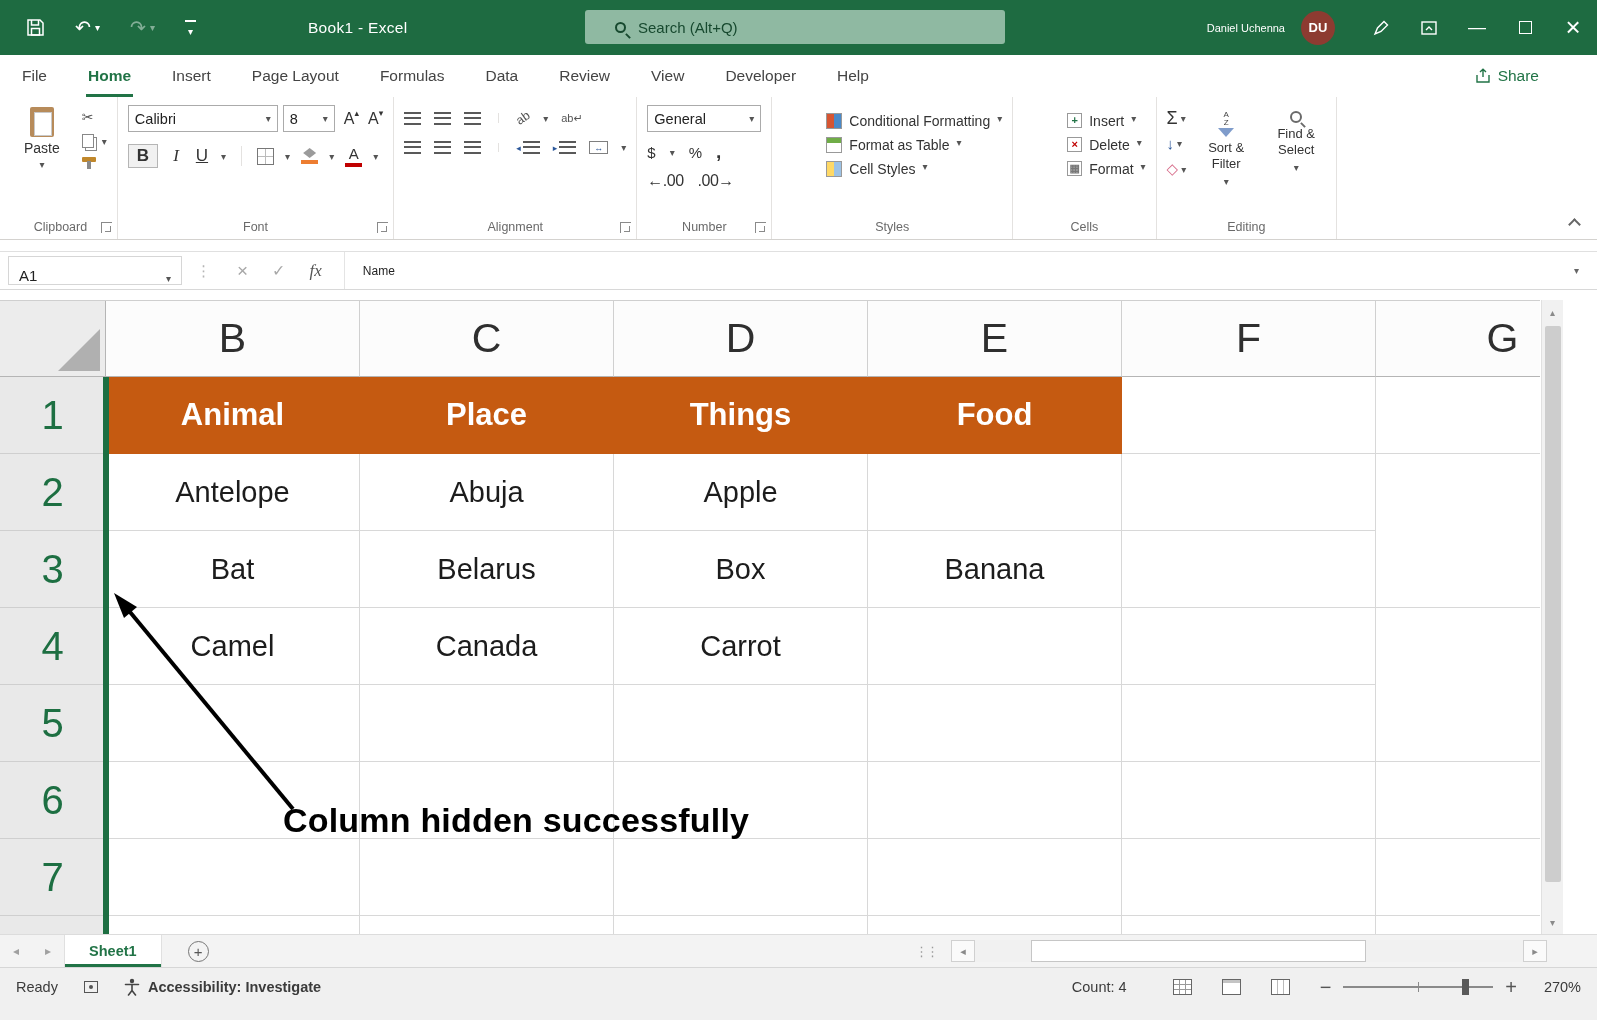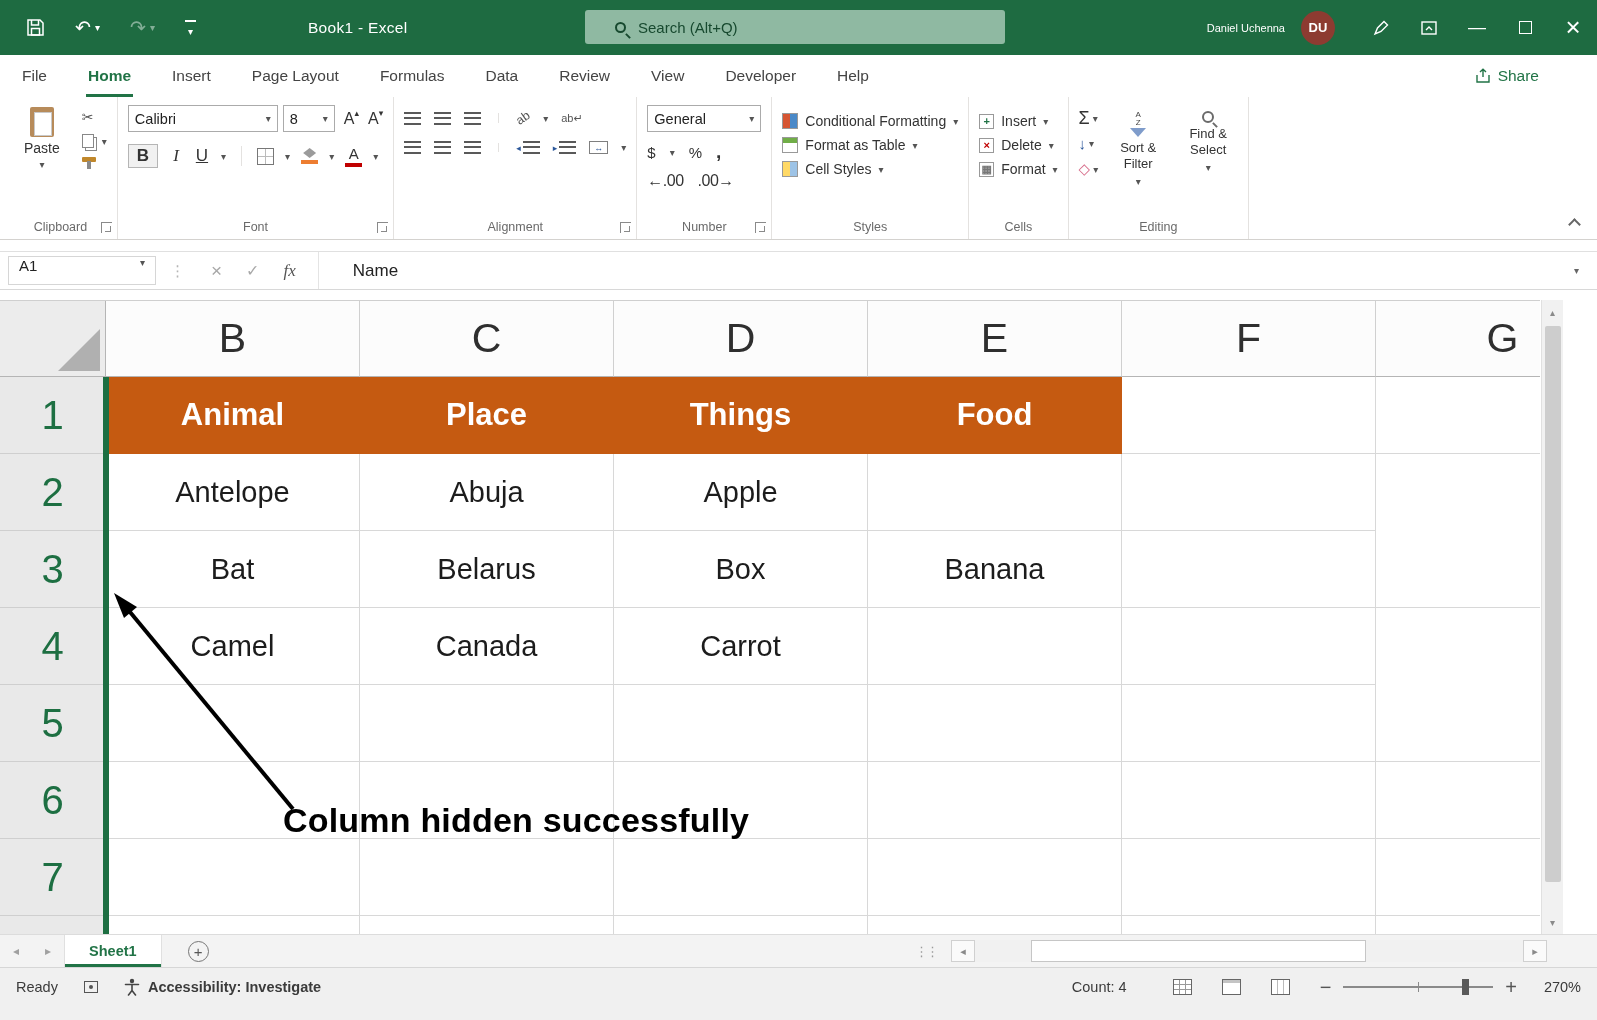--- a/index.html
+++ b/index.html
@@ -82,21 +82,21 @@
   .i-merge { width:19px; height:13px; border:1px solid #7f7f7f; font-size:9px; color:#2b579a; display:flex; align-items:center; justify-content:center; }
 
   
   .num-combo { width:114px; }
   .num-row { display:flex; align-items:center; gap:14px; margin-top:9px; font-size:15px; color:#333; }
   .comma { font-weight:bold; font-size:19px; }
   .dec { font-size:16px; color:#333; letter-spacing:-.5px; }
 
   
   .stack { display:flex; flex-direction:column; gap:8px; padding-top:8px; }
-  .srow { display:flex; align-items:center; gap:7px; font-size:14px; color:#333; white-space:nowrap; }
+  .srow { display:flex; align-items:flex-start; gap:7px; font-size:14px; color:#333; white-space:nowrap;margin-left:44px; }
   .i-cf { width:16px; height:16px; border:1px solid #999; background:linear-gradient(90deg,#d65532 50%, #4a89c8 50%); }
   .i-ftable { width:16px; height:16px; border:1px solid #999; background:linear-gradient(#70ad47 0 5px, #fff 5px); }
   .i-cstyles { width:16px; height:16px; border:1px solid #999; background:linear-gradient(90deg,#ffd966 50%, #9dc3e6 50%); }
   .i-cell { width:15px; height:15px; border:1px solid #999; background:#fff; display:flex; align-items:center; justify-content:center; font-size:11px; font-weight:bold; line-height:1; }
   .mark-green { color:#217346; }
   .mark-red { color:#C00000; }
   .mark-gray { color:#777; }
 
   
   .edit-wrap { display:flex; gap:10px; padding-top:4px; }
@@ -107,26 +107,26 @@
   .pink { color:#d66a88; }
   .big2 { display:flex; flex-direction:column; align-items:center; width:60px; font-size:13px; color:#333; text-align:center; line-height:1.25; gap:3px; padding-top:2px; }
   .i-funnel { width:0; height:0; border-left:8px solid transparent; border-right:8px solid transparent; border-top:9px solid #7f9ccb; }
   .az { font-size:8px; color:#444; line-height:1; margin-bottom:-2px; }
   .mag-gray { width:12px; height:12px; border:2px solid #6a6a6a; border-radius:50%; position:relative; }
   .mag-gray::after { content:""; position:absolute; width:2px; height:6px; background:#6a6a6a; left:10px; top:9px; transform:rotate(-45deg); }
   .chev-up { position:absolute; right:18px; bottom:10px; width:9px; height:9px; border-top:2px solid #666; border-right:2px solid #666; transform:rotate(-45deg); }
 
   
   .fbar { position:absolute; top:251px; left:0; right:0; height:39px; background:#fff; border-top:1px solid #e0e0e0; border-bottom:1px solid #d8d8d8; display:flex; align-items:center; padding-left:8px; }
-  .namebox { width:148px; height:29px; border:1px solid #d6d6d6; display:flex; align-items:flex-start; justify-content:space-between; padding:0 10px; font-size:15px; color:#222; }
+  .namebox { width:174px; height:29px; border:1px solid #d6d6d6; display:flex; align-items:flex-end; justify-content:space-between; padding:0 10px; font-size:15px; color:#222; }
   .fsep { color:#b5b5b5; font-size:15px; margin:0 14px; }
   .fbtn { font-size:19px; color:#a8a8a8; margin:0 12px; line-height:1; }
   .fbtn.check { font-size:16px; }
   .fx { font-family:"Liberation Serif", serif; font-style:italic; font-size:17px; color:#555; margin:0 12px; }
-  .fcontent { flex:1; align-self:stretch; display:flex; align-items:center; border-left:1px solid #e4e4e4; margin-left:10px; padding-left:34px; font-size:17px; color:#222; }
+  .fcontent { flex:1; align-self:stretch; display:flex; align-items:center; border-left:1px solid #e4e4e4; margin-left:10px; padding-left:18px; font-size:12px; color:#222; }
   .fbar .endcaret { margin-right:18px; color:#666; }
 
   
   .grid { position:absolute; top:300px; left:0; width:1540px; height:634px; background:#fff; overflow:hidden; border-top:1px solid #cfcfcf; }
   .ghead { display:flex; height:76px; width:1630px; }
   .corner { width:106px; flex:0 0 106px; background:#ececec; border-right:1px solid #b5b5b5; border-bottom:1px solid #b5b5b5; position:relative; }
   .corner-tri { position:absolute; right:5px; bottom:5px; width:0; height:0; border-bottom:42px solid #b0b0b0; border-left:42px solid transparent; }
   .colh { width:254px; flex:0 0 254px; display:flex; align-items:center; justify-content:center; font-size:41px; color:#2f2f2f; background:#fcfcfc; border-right:1px solid #d0d0d0; border-bottom:1px solid #b5b5b5; }
   .grow { display:flex; height:77px; width:1630px; }
   .grow.sliver { height:19px; }

